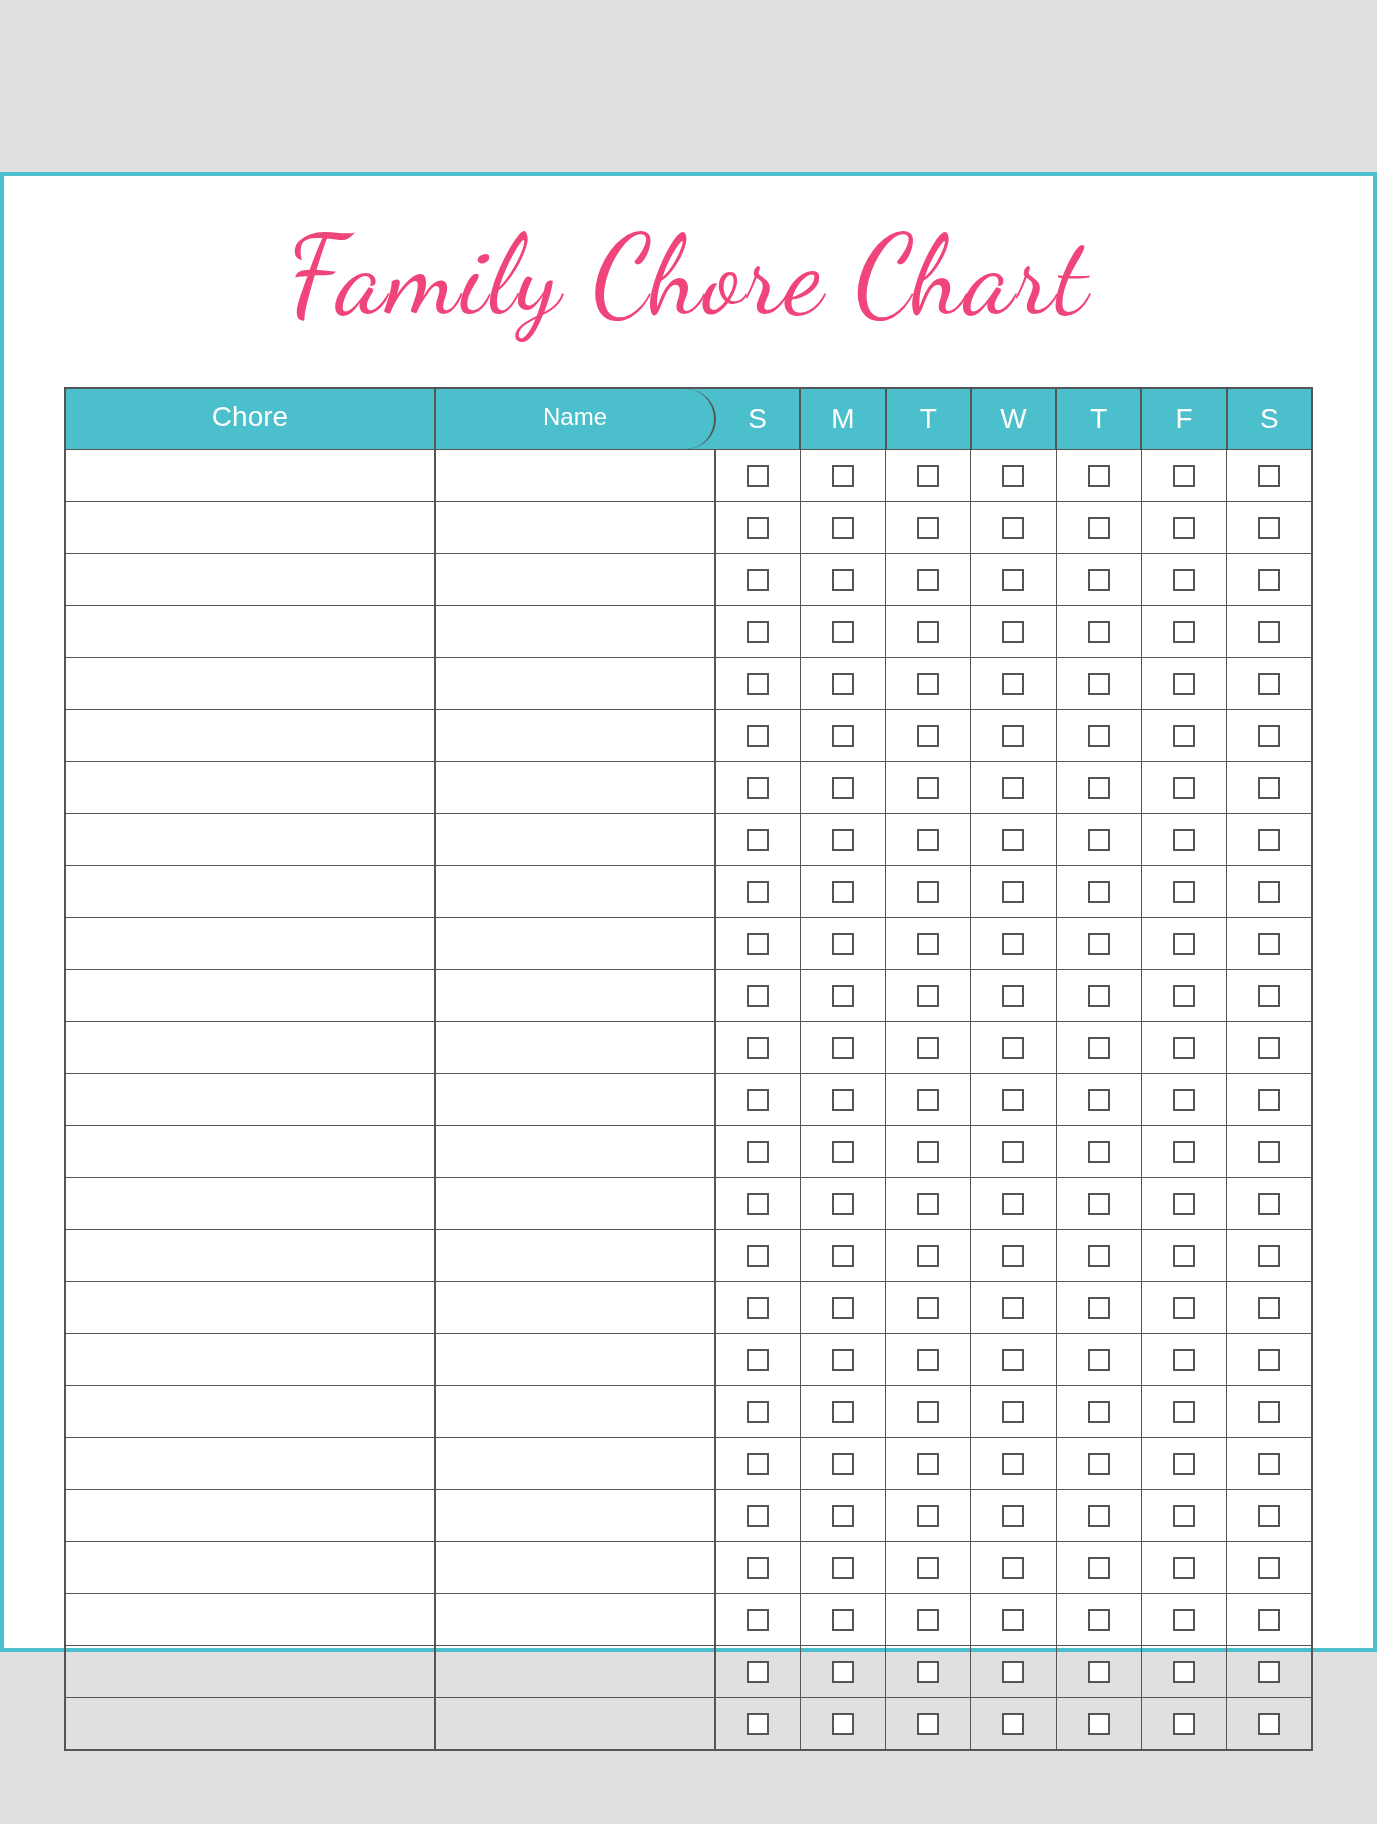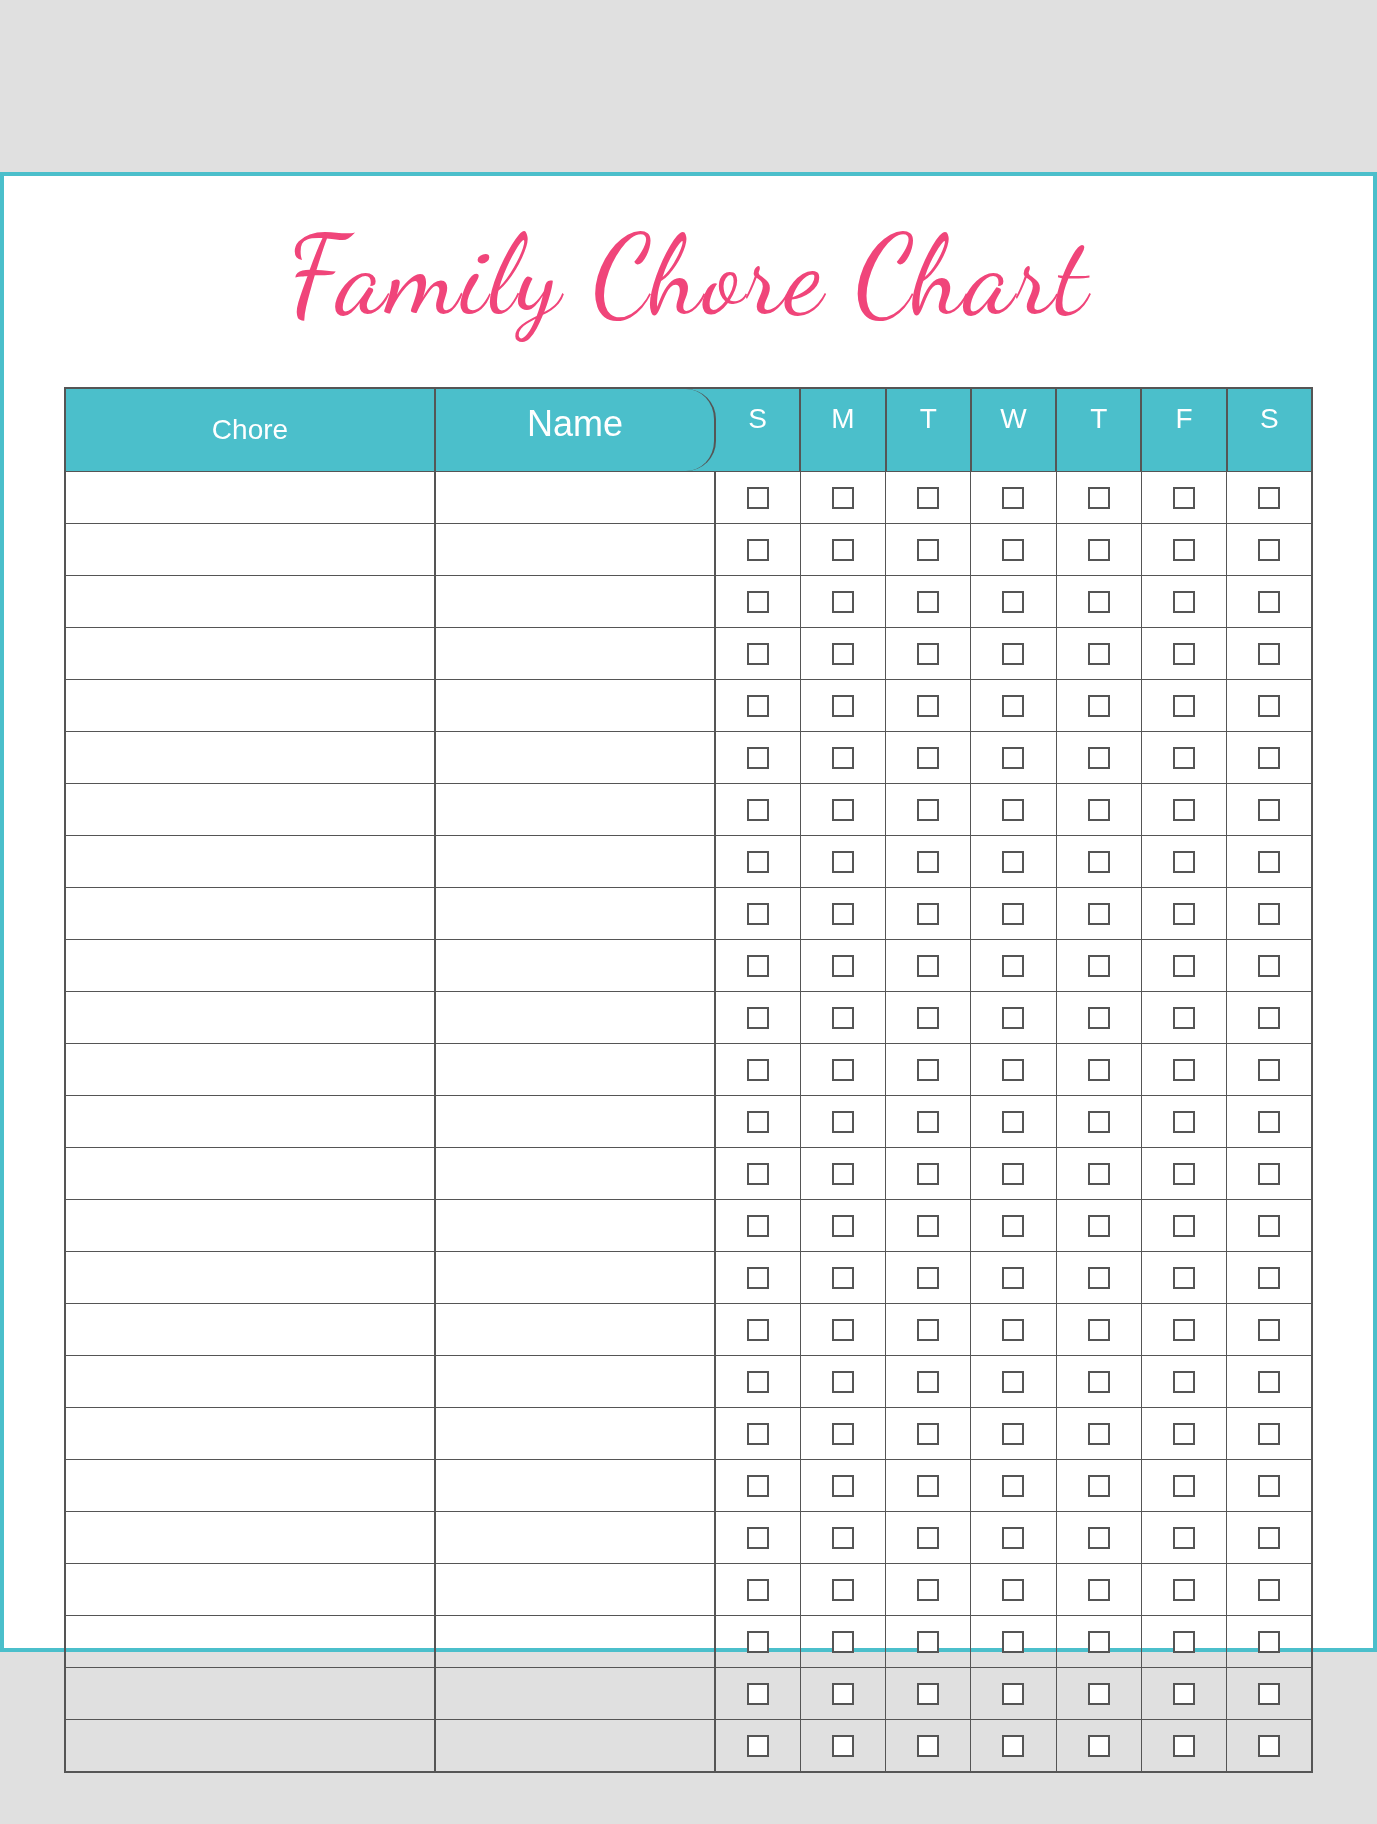--- a/index.html
+++ b/index.html
@@ -47,35 +47,35 @@
     }
 
     .header-row {
       display: flex;
       background-color: #4bbfcb;
     }
 
     .header-chore {
       width: 370px;
       min-width: 370px;
-      padding: 25px 10px;
+      padding: 12px 10px;
       text-align: center;
       color: white;
       font-size: 28px;
       font-weight: normal;
       border-right: 2px solid #555;
     }
 
     .header-name {
       width: 280px;
       min-width: 280px;
       padding: 14px 0;
       text-align: center;
       color: white;
-      font-size: 36px;
+      font-size: 24px;
       font-weight: normal;
       border-right: 2px solid #555;
       border-radius: 30px;
     }
 
     .day-headers {
       display: flex;
       flex: 1;
     }
 

